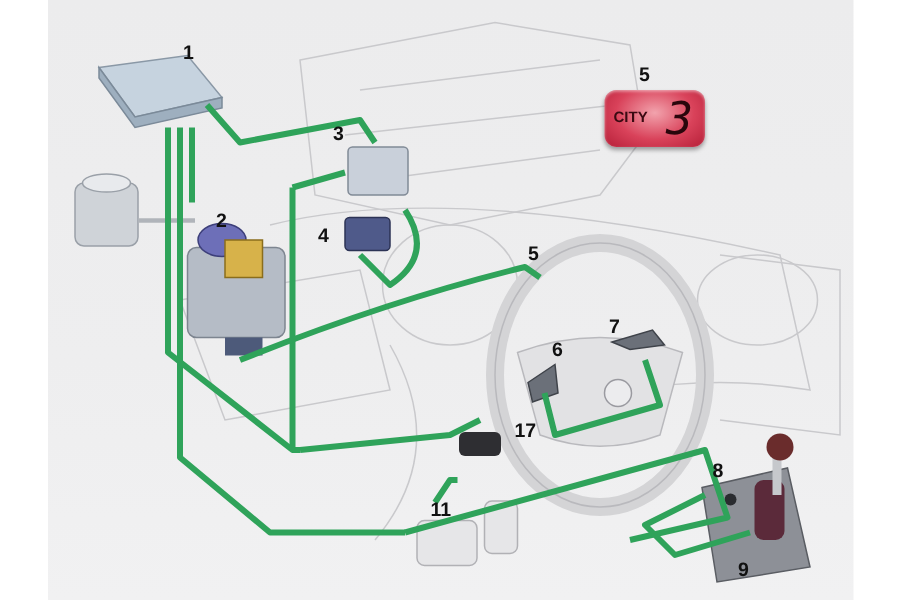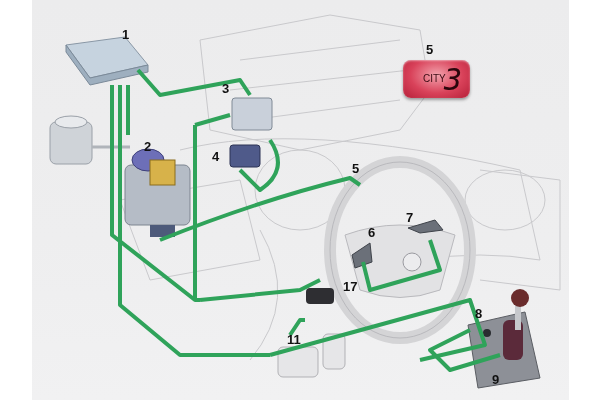--- a/index.html
+++ b/index.html
@@ -3,21 +3,21 @@
 <meta charset="utf-8">
 <style>
   html,body{margin:0;padding:0;background:#ffffff;}
   body{width:600px;height:400px;position:relative;overflow:hidden;font-family:"Liberation Sans",sans-serif;}
   .canvas{position:absolute;left:32px;top:0;width:537px;height:400px;background:linear-gradient(180deg,#ececed 0%,#eeeeef 60%,#f1f1f2 100%);overflow:hidden;}
   svg.art{position:absolute;left:0;top:0;}
   .label{position:absolute;font-weight:bold;font-size:13px;color:#111;line-height:1;}
   .display{position:absolute;left:403px;top:60px;width:67px;height:38px;border-radius:8px;
     background:radial-gradient(ellipse at 50% 40%,#f2a3ad 0%,#d9425a 55%,#b51f38 100%);
     box-shadow:0 2px 3px rgba(0,0,0,.35), inset 0 1px 2px rgba(255,255,255,.5);}
-  .display .city{position:absolute;left:20px;top:13px;font-size:10px;font-weight:normal;color:#3a0a12;}
+  .display .city{position:absolute;left:6px;top:13px;font-size:10px;font-weight:bold;color:#3a0a12;}
   .display .gear{position:absolute;right:8px;top:2px;font-size:30px;font-family:"DejaVu Sans Mono",monospace;color:#2a060c;font-style:italic;}
 </style>
 </head>
 <body>
 
 <div class="canvas">
   <svg class="art" width="537" height="400" viewBox="32 0 537 400">
 
     <g fill="none" stroke="#c9c9cc" stroke-width="1">
       <path d="M200 40 L330 15 L420 30 L430 90 L400 130 L300 150 L210 130 Z"></path>

